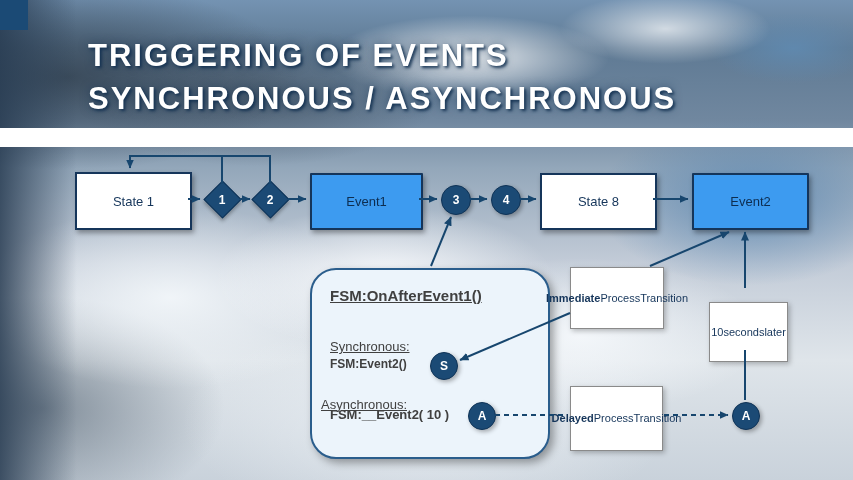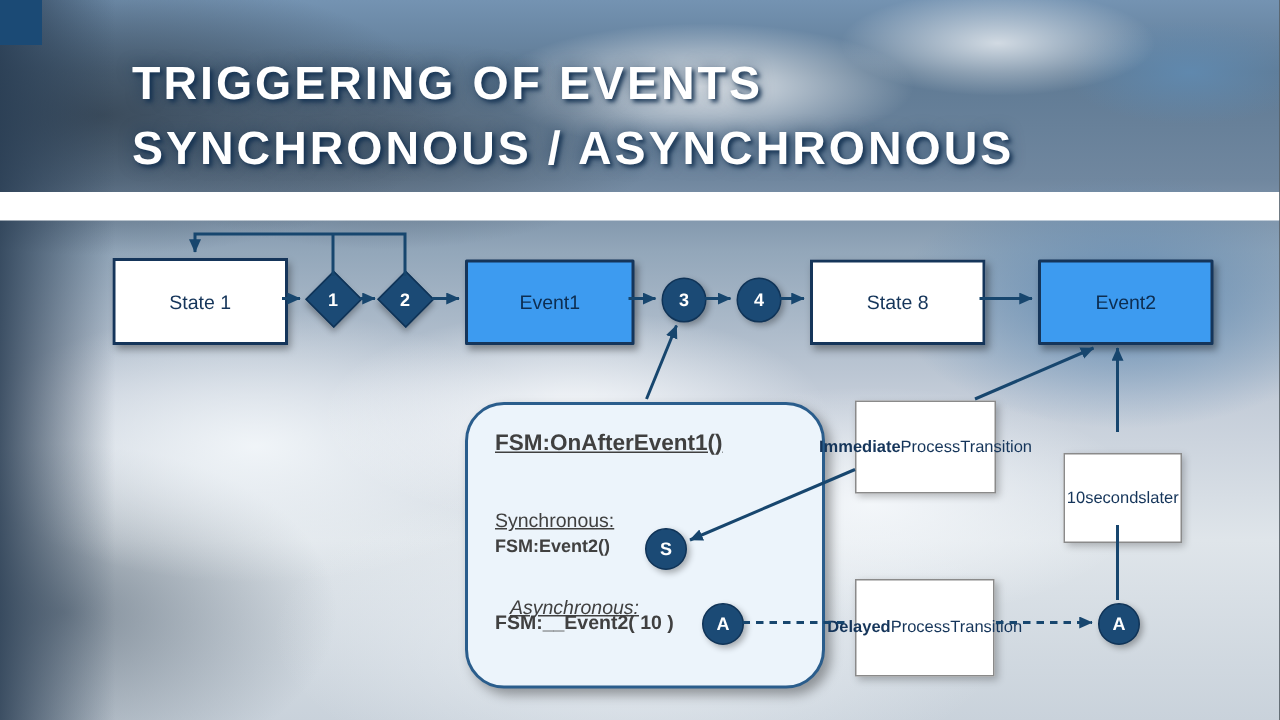--- a/index.html
+++ b/index.html
@@ -54,21 +54,21 @@
   .badge{width:26px;height:26px;font-size:12px;}
   #sbadge{left:430px;top:352px;} #abadgeL{left:468px;top:402px;} #abadgeR{left:732px;top:402px;}
 
   
   .bubble{position:absolute;left:310px;top:268px;width:236px;height:187px;background:#ecf4fb;
           border:2px solid #2a5d8c;border-radius:26px;box-shadow:4px 4px 8px rgba(0,0,0,.35);}
   .ptext{position:absolute;color:#404040;white-space:nowrap;}
   #pheading{left:330px;top:287px;font-size:15px;font-weight:700;text-decoration:underline;}
   #synclabel{left:330px;top:339px;font-size:13px;text-decoration:underline;}
   #synccode{left:330px;top:357px;font-size:12px;font-weight:700;}
-  #asynclabel{left:340px;top:397px;font-size:13px;text-decoration:underline;font-style:italic;}
+  #asynclabel{left:321px;top:397px;font-size:13px;text-decoration:underline;}
   #asynccode{left:330px;top:407px;font-size:13px;font-weight:700;}
 
   
   .note{position:absolute;background:#fff;border:1px solid #8a8a8a;color:#15355a;font-size:11px;
         display:flex;align-items:center;justify-content:center;
         line-height:1.35;box-shadow:2px 2px 5px rgba(0,0,0,.25);text-align:center;}
   #imm{left:570px;top:267px;width:92px;height:60px;}
   #ten{left:709px;top:290px;width:77px;height:58px;margin-top:12px;}
   #del{left:570px;top:386px;width:91px;height:63px;}
   .note .bold{font-weight:700;}

